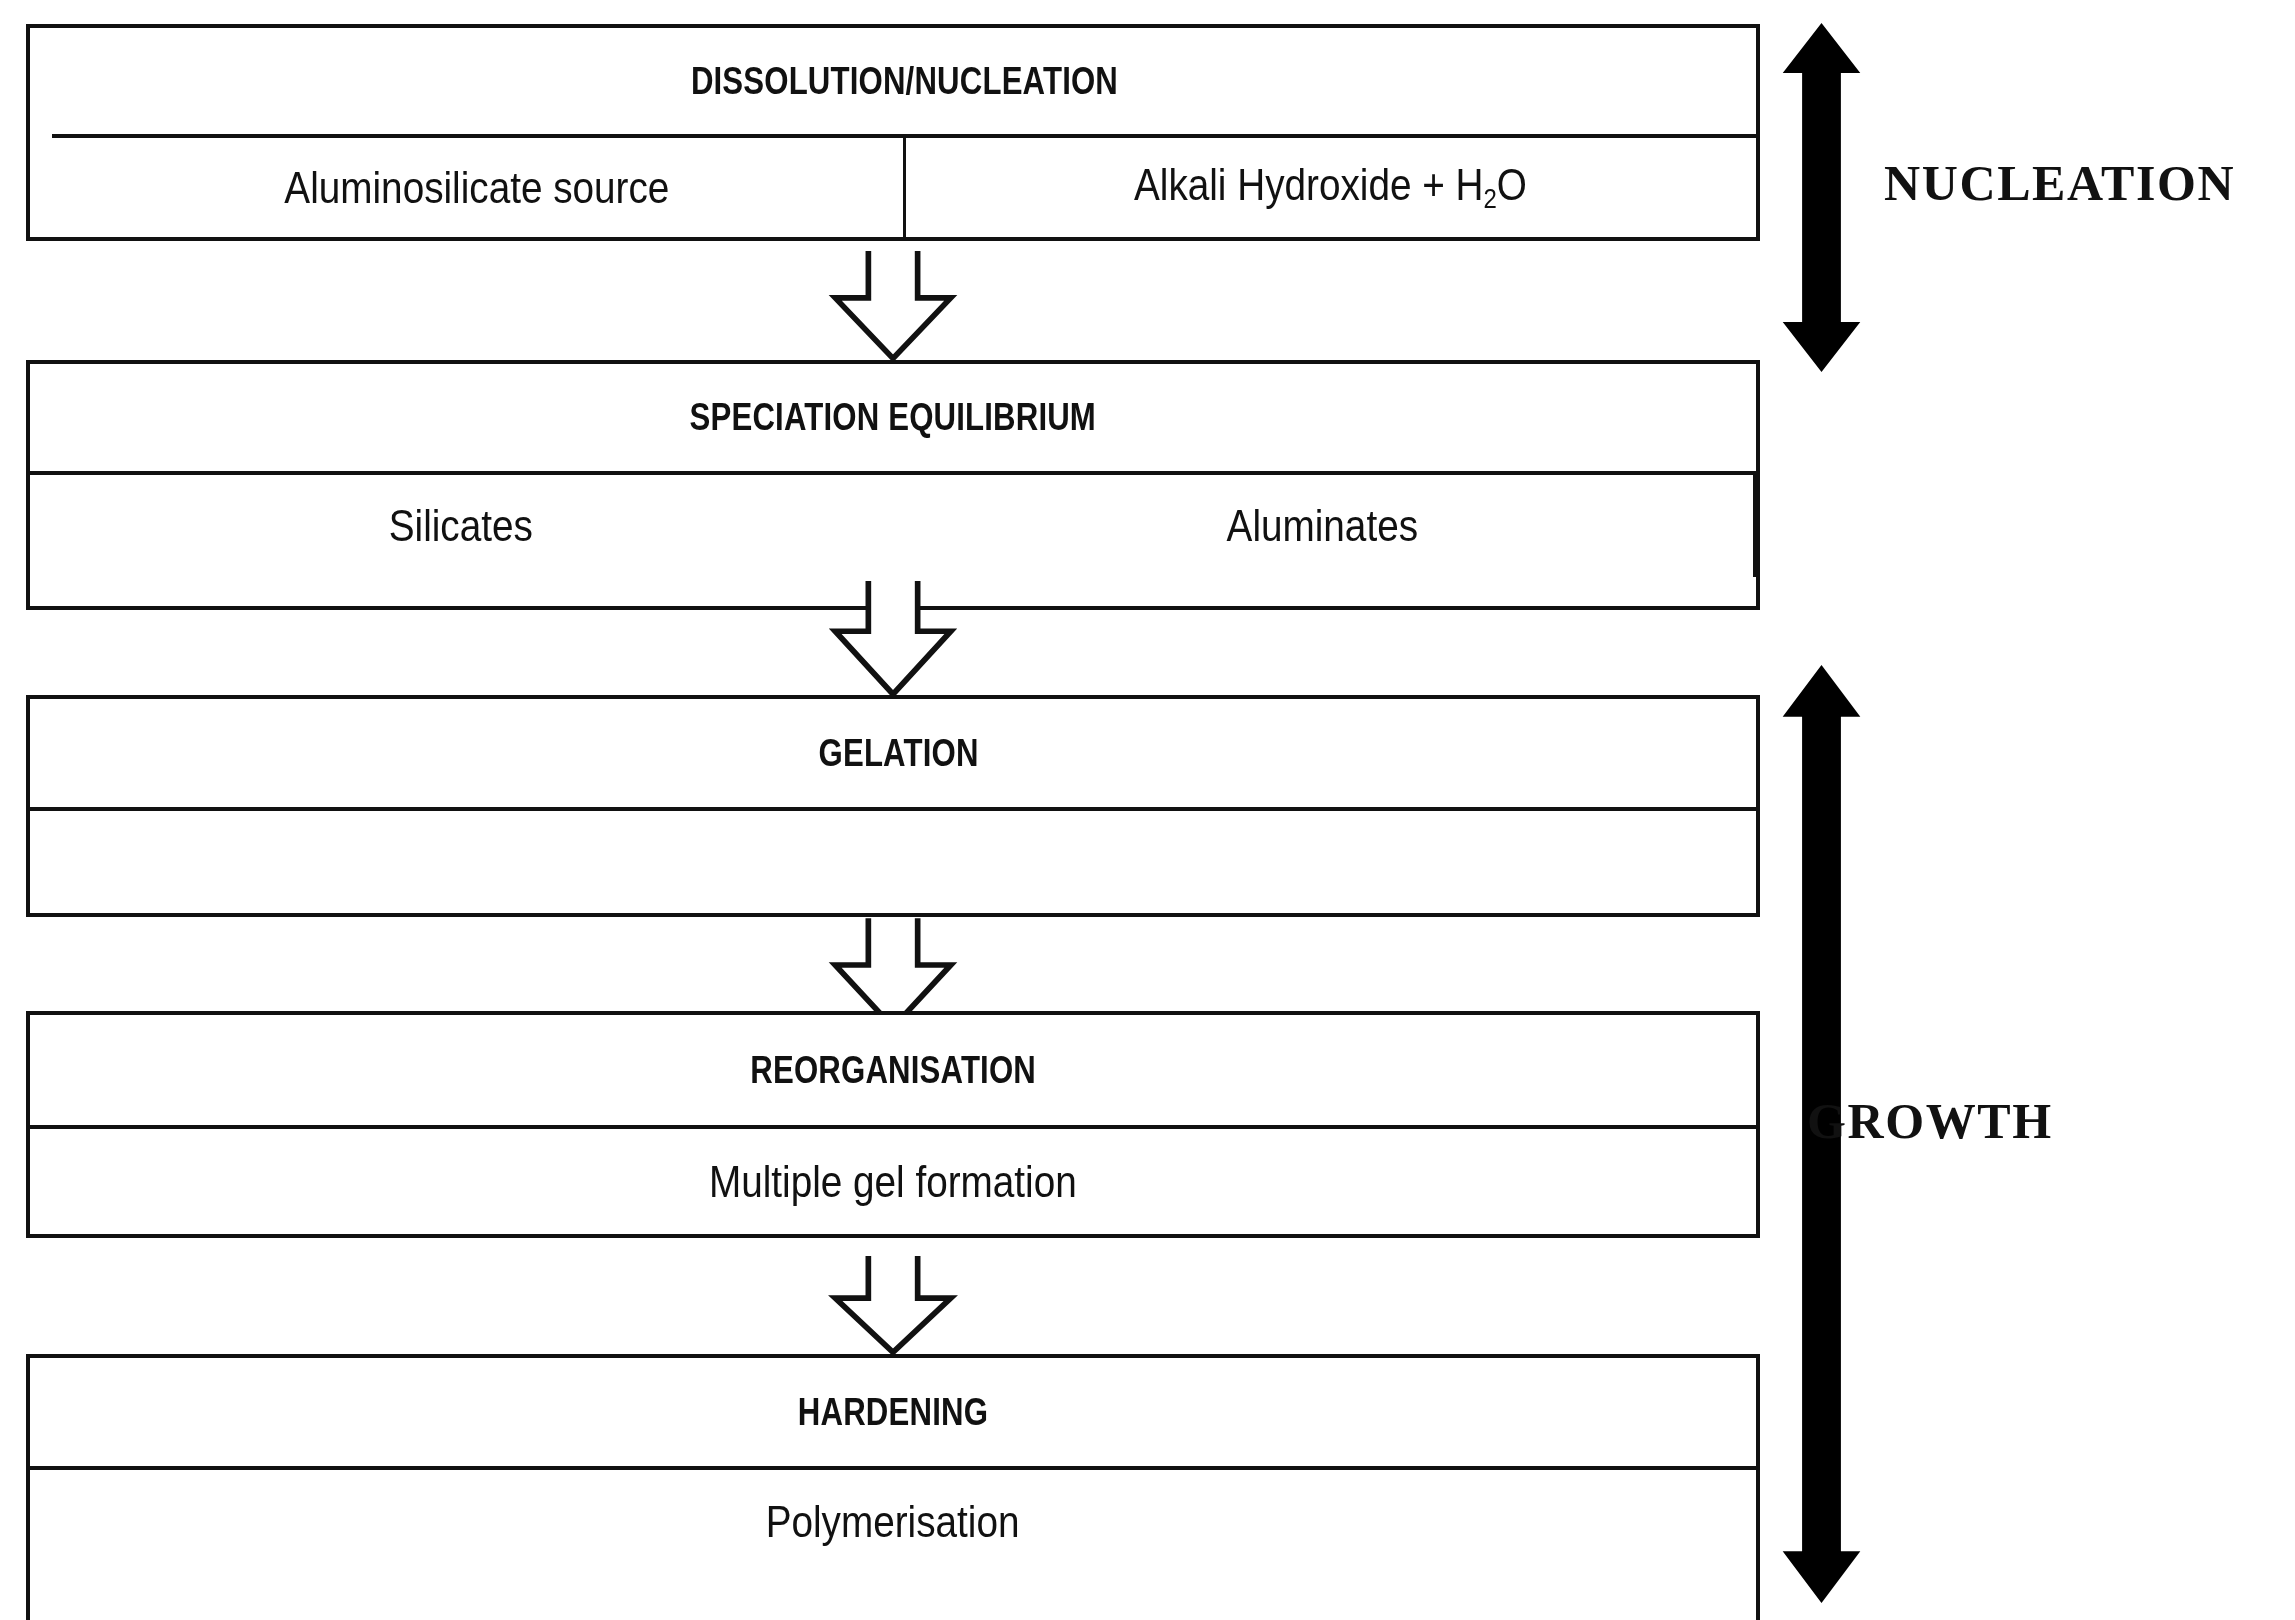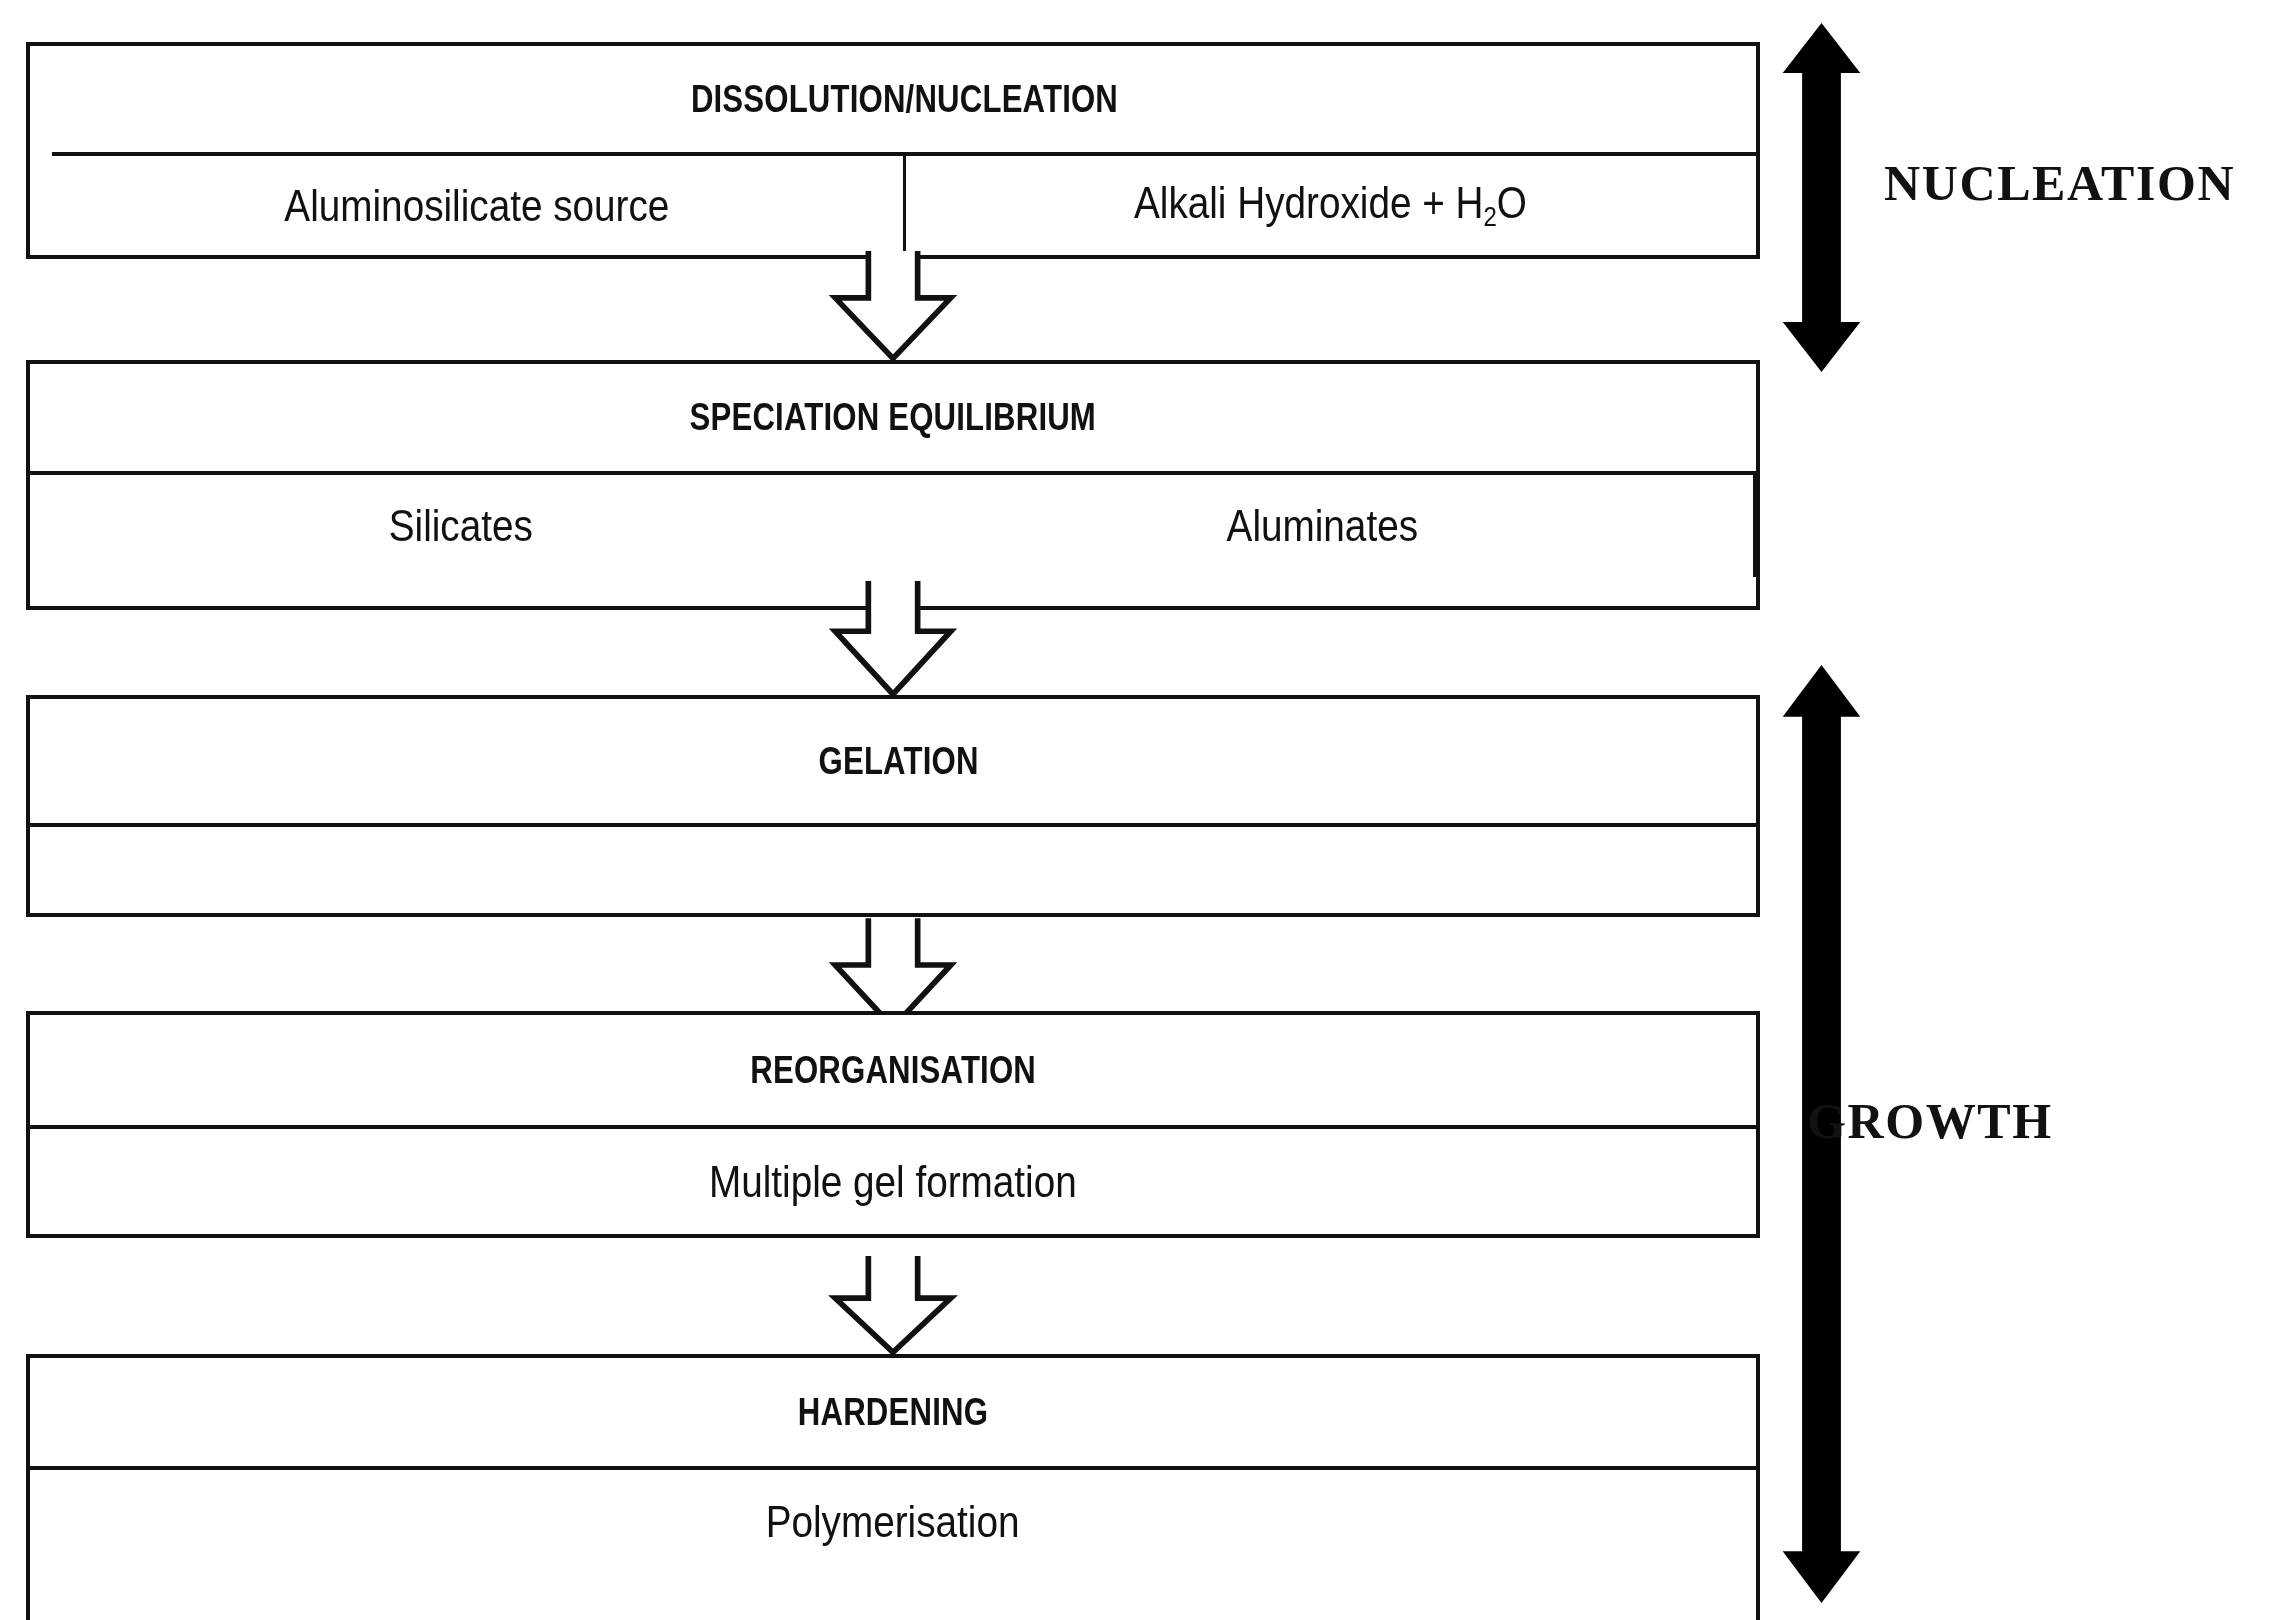--- a/index.html
+++ b/index.html
@@ -130,21 +130,21 @@
     white-space: nowrap;
   }
 </style>
 </head>
 <body>
 
 <div id="diagram">
 
   <div class="flow-column">
 
-    <div class="stage-box" style="top:42px; height:217px;padding-left:22px;">
+    <div class="stage-box" style="top:24px; height:217px;padding-left:22px;">
       <div class="stage-title-row" style="height:110px;">
         <span class="stage-title">DISSOLUTION/NUCLEATION</span>
       </div>
       <div class="stage-detail-row" style="height:99px;">
         <div class="detail-cell has-divider">
           <span class="detail-text">Aluminosilicate source</span>
         </div>
         <div class="detail-cell">
           <span class="detail-text"><span>Alkali Hydroxide + H</span><sub>2</sub><span>O</span></span>
         </div>
@@ -171,21 +171,21 @@
       </div>
     </div>
 
     <div class="connector" style="top:581px; height:115px;">
       <svg width="1734" height="115" viewBox="0 0 2145 142" style="left:0; top:0;">
         <path d="M 1042 0 L 1042 62 L 1001 62 L 1072.5 140 L 1144 62 L 1103 62 L 1103 0" fill="#ffffff" stroke="#111111" stroke-width="7" stroke-linejoin="miter"></path>
       </svg>
     </div>
 
     <div class="stage-box" style="top:695px; height:222px;">
-      <div class="stage-title-row" style="height:128px;padding-left:12px;">
+      <div class="stage-title-row" style="height:112px;padding-left:12px;">
         <span class="stage-title">GELATION</span>
       </div>
     </div>
 
     <div class="connector" style="top:918px; height:111px;">
       <svg width="1734" height="111" viewBox="0 0 2145 137" style="left:0; top:0;">
         <path d="M 1042 0 L 1042 58 L 1001 58 L 1072.5 135 L 1144 58 L 1103 58 L 1103 0" fill="#ffffff" stroke="#111111" stroke-width="7" stroke-linejoin="miter"></path>
       </svg>
     </div>
 

